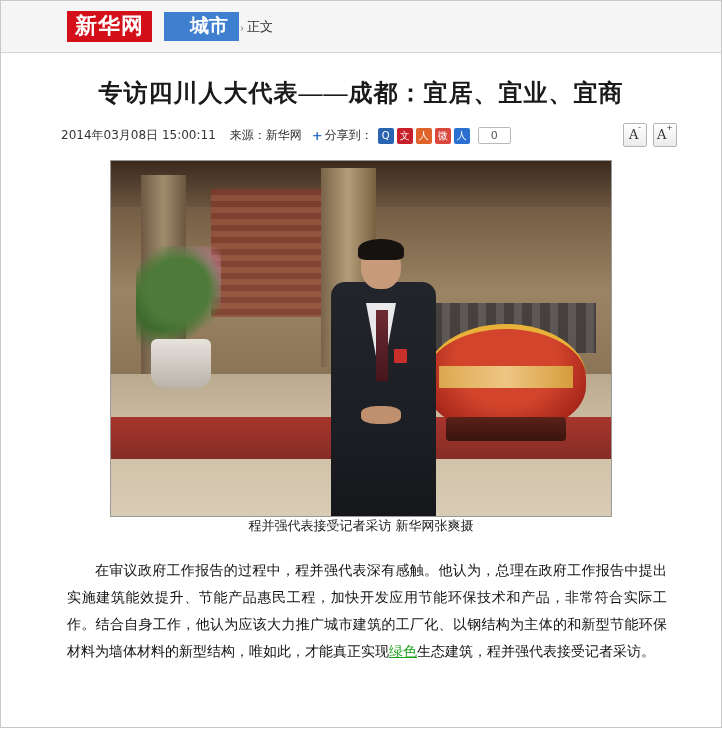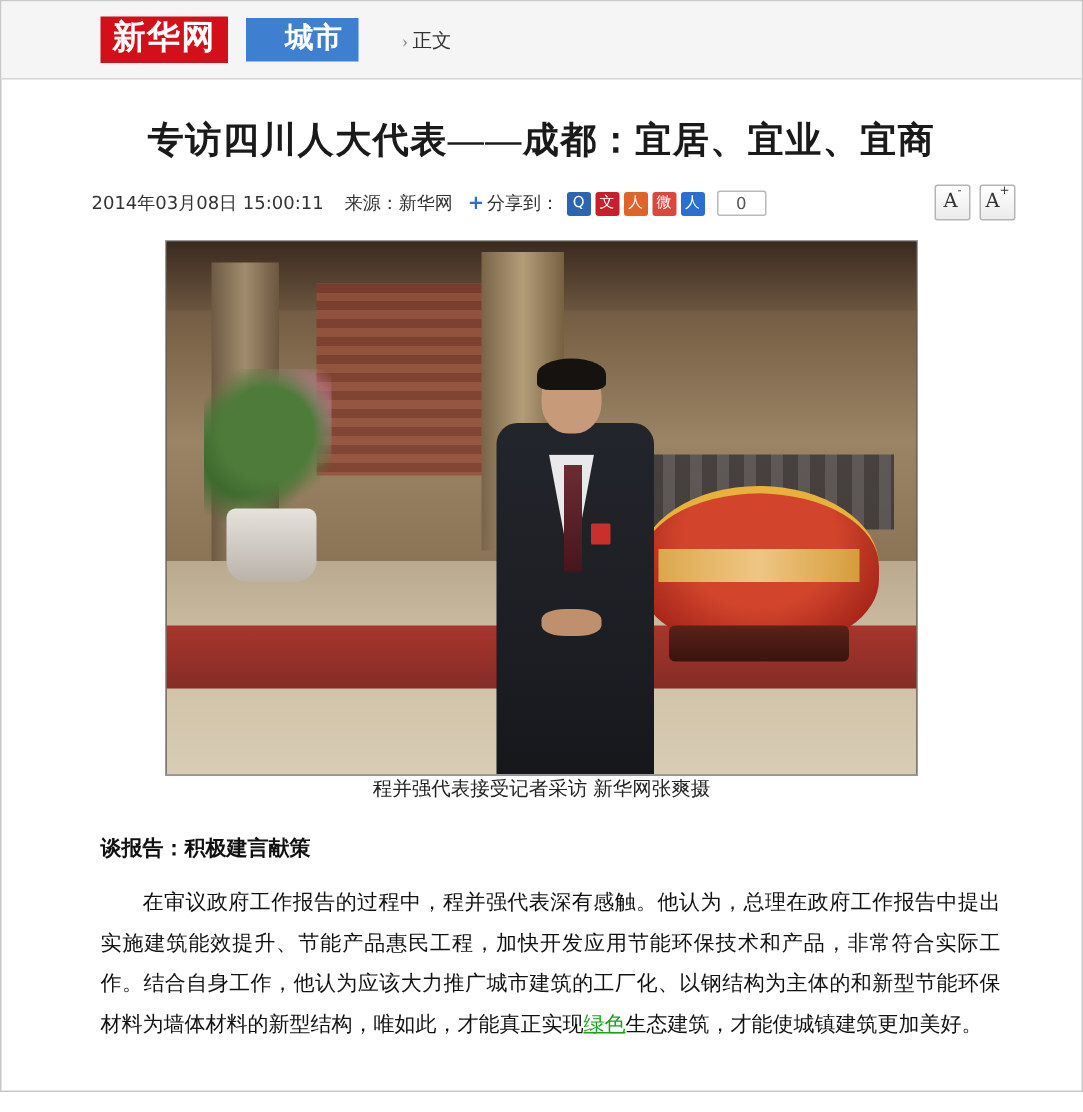--- a/index.html
+++ b/index.html
@@ -48,21 +48,21 @@
     background: #3f7fd0;
     color: #fff;
     font-size: 19px;
     font-weight: bold;
     padding: 3px 11px 4px 26px;
     margin-left: 12px;
     line-height: 1.15;
     font-family: "DejaVu Sans", sans-serif;
   }
   .crumb {
-    margin-left: 29px;
+    margin-left: 1px;
     font-size: 13px;
     color: #333;
     font-family: Liberation Serif, serif;
   }
   .crumb .arrow {
     color: #888;
     margin-right: 3px;
     font-size: 12px;
   }
 
@@ -350,19 +350,18 @@
       <div class="ph-man-tie"></div>
       <div class="ph-man-head"></div>
       <div class="ph-man-hair"></div>
       <div class="ph-badge"></div>
       <div class="ph-man-hands"></div>
     </div>
     <div class="caption">程并强代表接受记者采访 新华网张爽摄</div>
   </div>
 
   <div class="content">
-    <div class="subhead">谈报告：积极建言献策</div>
     <div class="para">
-      <span>在审议政府工作报告的过程中，程并强代表深有感触。他认为，总理在政府工作报告中提出实施建筑能效提升、节能产品惠民工程，加快开发应用节能环保技术和产品，非常符合实际工作。结合自身工作，他认为应该大力推广城市建筑的工厂化、以钢结构为主体的和新型节能环保材料为墙体材料的新型结构，唯如此，才能真正实现</span><span class="green">绿色</span><span>生态建筑，才能使城镇建筑更加美好。</span>
+      <span>在审议政府工作报告的过程中，程并强代表深有感触。他认为，总理在政府工作报告中提出实施建筑能效提升、节能产品惠民工程，加快开发应用节能环保技术和产品，非常符合实际工作。结合自身工作，他认为应该大力推广城市建筑的工厂化、以钢结构为主体的和新型节能环保材料为墙体材料的新型结构，唯如此，才能真正实现</span><span class="green">绿色</span><span>生态建筑，程并强代表接受记者采访。</span>
     </div>
   </div>
 
 </div>
 
 </body></html>

